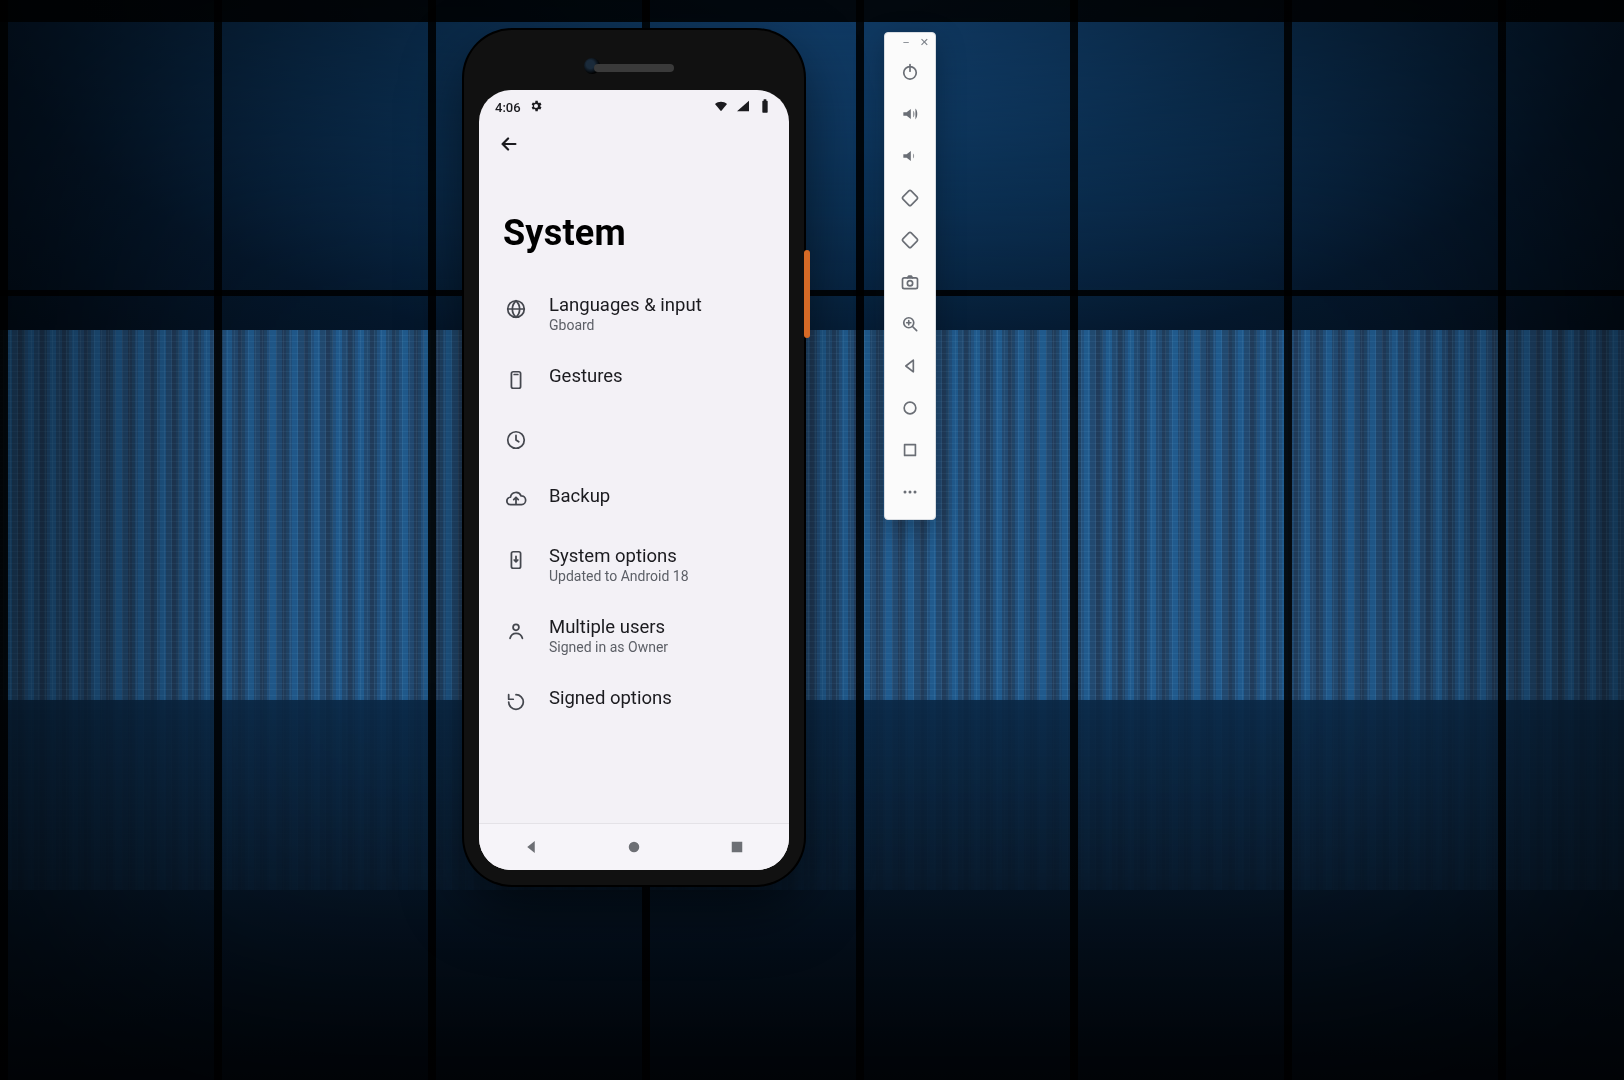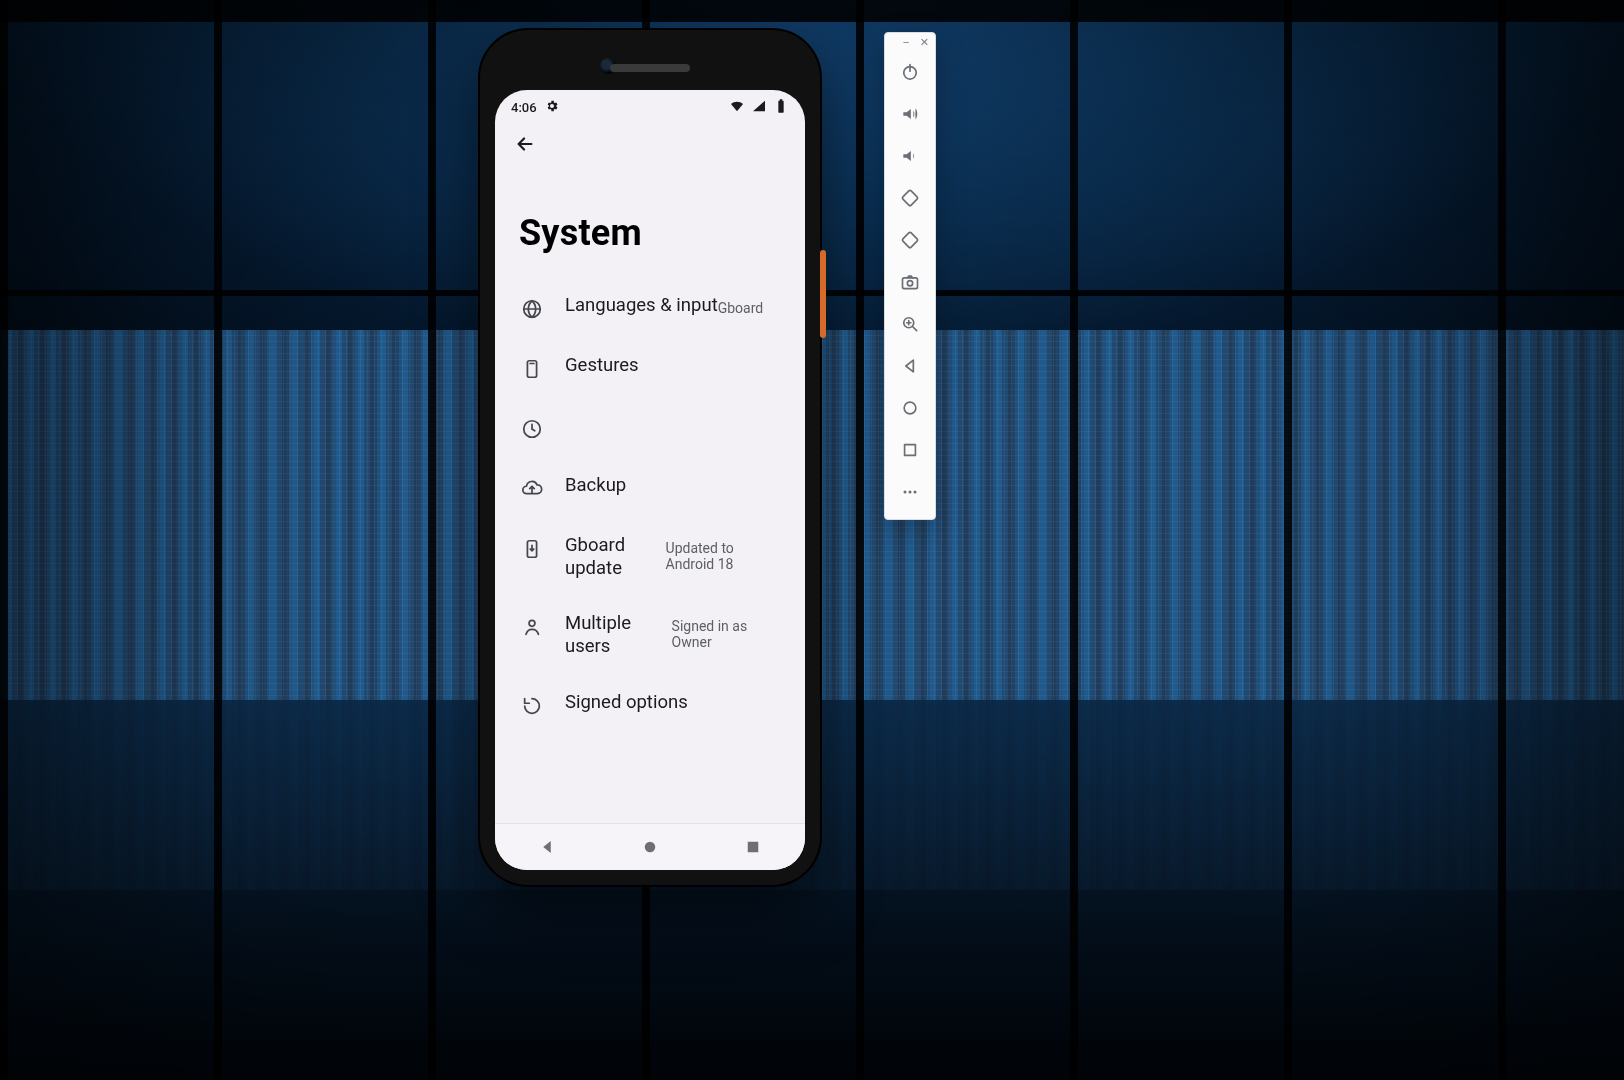--- a/index.html
+++ b/index.html
@@ -17,21 +17,21 @@
      mix-blend-mode:screen;opacity:.6}
   .wall .refl{position:absolute;left:0;right:0;top:700px;height:380px;
      background:linear-gradient(#0a2744,#02060c);opacity:.9}
   .wall .grid{position:absolute;inset:0;pointer-events:none;
      background:
        repeating-linear-gradient(90deg,rgba(0,0,0,.85) 0 8px,transparent 8px 214px),
        linear-gradient(rgba(0,0,0,.85),rgba(0,0,0,.85)) 0 290px/100% 6px no-repeat,
        linear-gradient(rgba(0,0,0,.85),rgba(0,0,0,.85)) 0 0/100% 22px no-repeat}
   .wall .vig{position:absolute;inset:0;box-shadow:inset 0 0 260px 90px rgba(0,0,0,.55)}
 
-  .phone{position:absolute;left:480px;top:30px;width:340px;height:855px;
+  .phone{position:absolute;left:464px;top:30px;width:340px;height:855px;
      background:#111;border-radius:48px;box-shadow:0 24px 60px rgba(0,0,0,.55),0 0 0 2px #000}
   .phone .notch{position:absolute;top:34px;left:50%;width:80px;height:8px;background:#3a3a3a;border-radius:5px;transform:translateX(-50%)}
   .phone .cam{position:absolute;top:28px;left:120px;width:16px;height:16px;border-radius:50%;
      background:radial-gradient(circle at 40% 40%,#1a2a3a 30%,#000 70%)}
   .phone .side-btn{position:absolute;right:-6px;top:220px;width:6px;height:88px;background:#d66a26;border-radius:3px}
 
   .screen{position:absolute;left:15px;right:15px;top:60px;bottom:15px;background:#f3f1f6;border-radius:32px;overflow:hidden;display:flex;flex-direction:column}
   .status{height:30px;display:flex;align-items:center;justify-content:space-between;padding:2px 16px 0;color:#1b1b1f;font-size:13px;font-weight:500}
   .status .left{display:flex;align-items:center;gap:8px}
   .status .right{display:flex;align-items:center;gap:6px}
@@ -41,23 +41,23 @@
   .appbar{height:44px;display:flex;align-items:center;padding:0 10px}
   .back{width:40px;height:40px;display:flex;align-items:center;justify-content:center;border-radius:50%}
   .back svg{width:22px;height:22px;fill:none;stroke:#1b1b1f;stroke-width:2.4;stroke-linecap:round;stroke-linejoin:round}
 
   .title{font-size:36px;font-weight:700;color:#000000;padding:46px 24px 24px;letter-spacing:.2px}
 
   .list{flex:1;overflow:auto;padding:0 4px 10px}
   .row{display:flex;align-items:flex-start;gap:20px;padding:16px 20px;border-radius:10px;cursor:pointer}
   .row .ico{width:26px;height:26px;flex:none;display:flex;align-items:center;justify-content:center;margin-top:2px}
   .row .ico svg{width:22px;height:22px;fill:none;stroke:#44474e;stroke-width:1.9;stroke-linecap:round;stroke-linejoin:round}
-  .row .txt{display:flex;flex-direction:row}
+  .row .txt{display:flex;flex-direction:column}
   .row .t{color:#1b1b1f;font-size:18.5px;line-height:1.25}
-  .row .s{color:#5c5f66;font-size:14px;margin-top:6px}
+  .row .s{color:#5c5f66;font-size:14px;margin-top:0}
 
   .navbar{height:46px;border-top:1px solid #e4e2e7;background:#f6f4f9;display:flex;align-items:center;justify-content:space-around}
   .nav-btn{width:50px;height:36px;display:flex;align-items:center;justify-content:center}
   .nav-btn svg{width:18px;height:18px;fill:#6d6f75}
 
   .emu{position:absolute;left:884px;top:32px;width:50px;background:#fbfbfb;border:1px solid #d9dde2;border-radius:4px;box-shadow:0 10px 30px rgba(0,0,0,.28);padding-bottom:6px}
   .emu .bar{height:18px;display:flex;align-items:center;justify-content:flex-end;gap:10px;padding:0 6px;color:#7b8088;font-size:11px}
   .emu .bar span{cursor:pointer}
   .emu .btn{width:50px;height:42px;display:flex;align-items:center;justify-content:center;cursor:pointer}
   .emu .btn svg{width:20px;height:20px;fill:none;stroke:#6a6e75;stroke-width:2;stroke-linecap:round;stroke-linejoin:round}
@@ -169,21 +169,21 @@
       </div>
 
       <div class="row">
         <span class="ico">
           <svg viewBox="0 0 24 24">
               <rect x="7" y="3" width="10" height="18" rx="2"></rect>
               <path d="M12 8v6m0 0l-2-2m2 2l2-2"></path>
             </svg>
         </span>
         <span class="txt">
-          <span class="t">Gboard update</span>
+          <span class="t">System options</span>
           <span class="s">Updated to Android 18</span>
         </span>
       </div>
 
       <div class="row">
         <span class="ico">
           <svg viewBox="0 0 24 24">
               <circle cx="12" cy="8" r="3.2"></circle>
               <path d="M5.5 20c1-4 4-5.5 6.5-5.5S18 16 19 20"></path>
             </svg>

